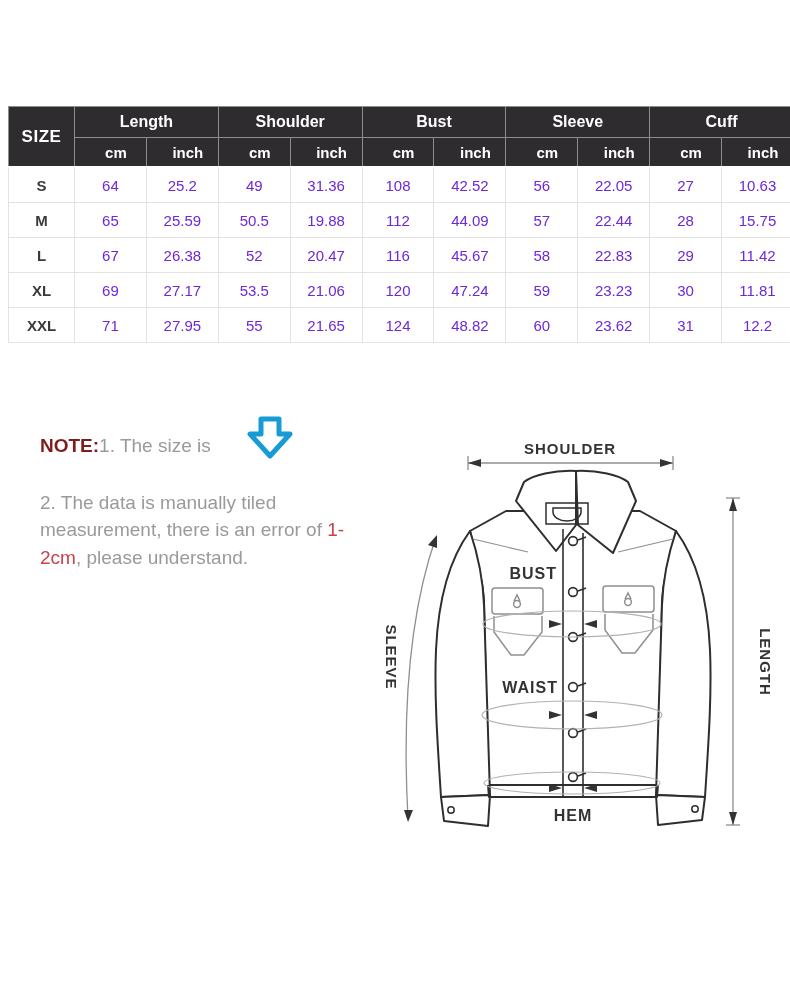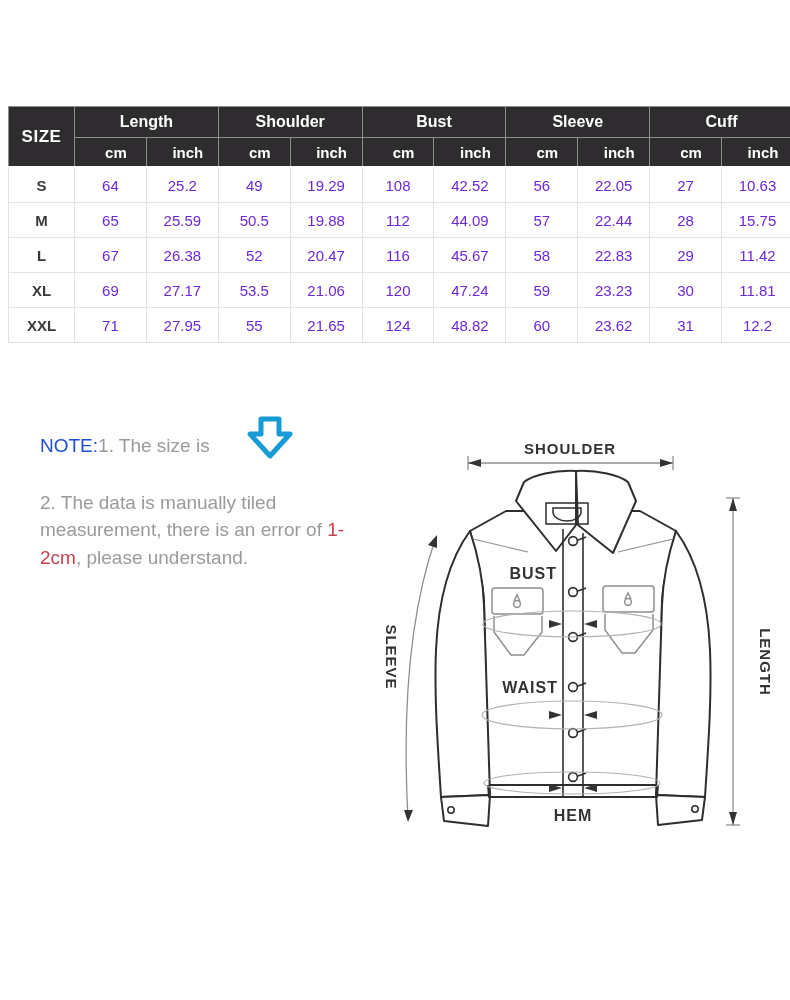--- a/index.html
+++ b/index.html
@@ -19,21 +19,21 @@
         border:1px solid #e3e3e3;color:#6d28d9;font-size:15px;background:#fff;}
   table.size-table tbody td.size-label{color:#3a3a3a;font-weight:bold;font-size:15px;}
   table.size-table tbody tr:first-child td{border-top:2px solid #ffffff;}
 
   
   .notes{position:absolute;left:40px;top:432px;width:334px;color:#9a9a9a;
          font-size:19px;line-height:27.5px;}
   .notes p{margin:0;}
   .notes p.p1{margin-bottom:29px;}
   .notes p.p2{margin-bottom:17px;}
-  .notes strong{color:#1d4ed8;font-weight:normal;}
+  .notes strong{color:#7f1d1d;font-weight:bold;}
   .notes .red{color:#c8424b;}
 
   
   .down-arrow{position:absolute;left:246px;top:416px;width:48px;height:44px;}
 
   
   .diagram{position:absolute;left:370px;top:425px;}
   .dlabel{font-family:"Liberation Sans",sans-serif;font-weight:bold;fill:#333333;
           letter-spacing:1px;font-size:15px;}
   .dlabel-big{font-family:"Liberation Sans",sans-serif;font-weight:bold;fill:#333333;
@@ -79,21 +79,21 @@
         <th>cm</th>
         <th>inch</th>
       </tr>
     </thead>
     <tbody>
       <tr>
         <td class="size-label">S</td>
         <td>64</td>
         <td>25.2</td>
         <td>49</td>
-        <td>19.29</td>
+        <td>31.36</td>
         <td>108</td>
         <td>42.52</td>
         <td>56</td>
         <td>22.05</td>
         <td>27</td>
         <td>10.63</td>
       </tr>
       <tr>
         <td class="size-label">M</td>
         <td>65</td>

